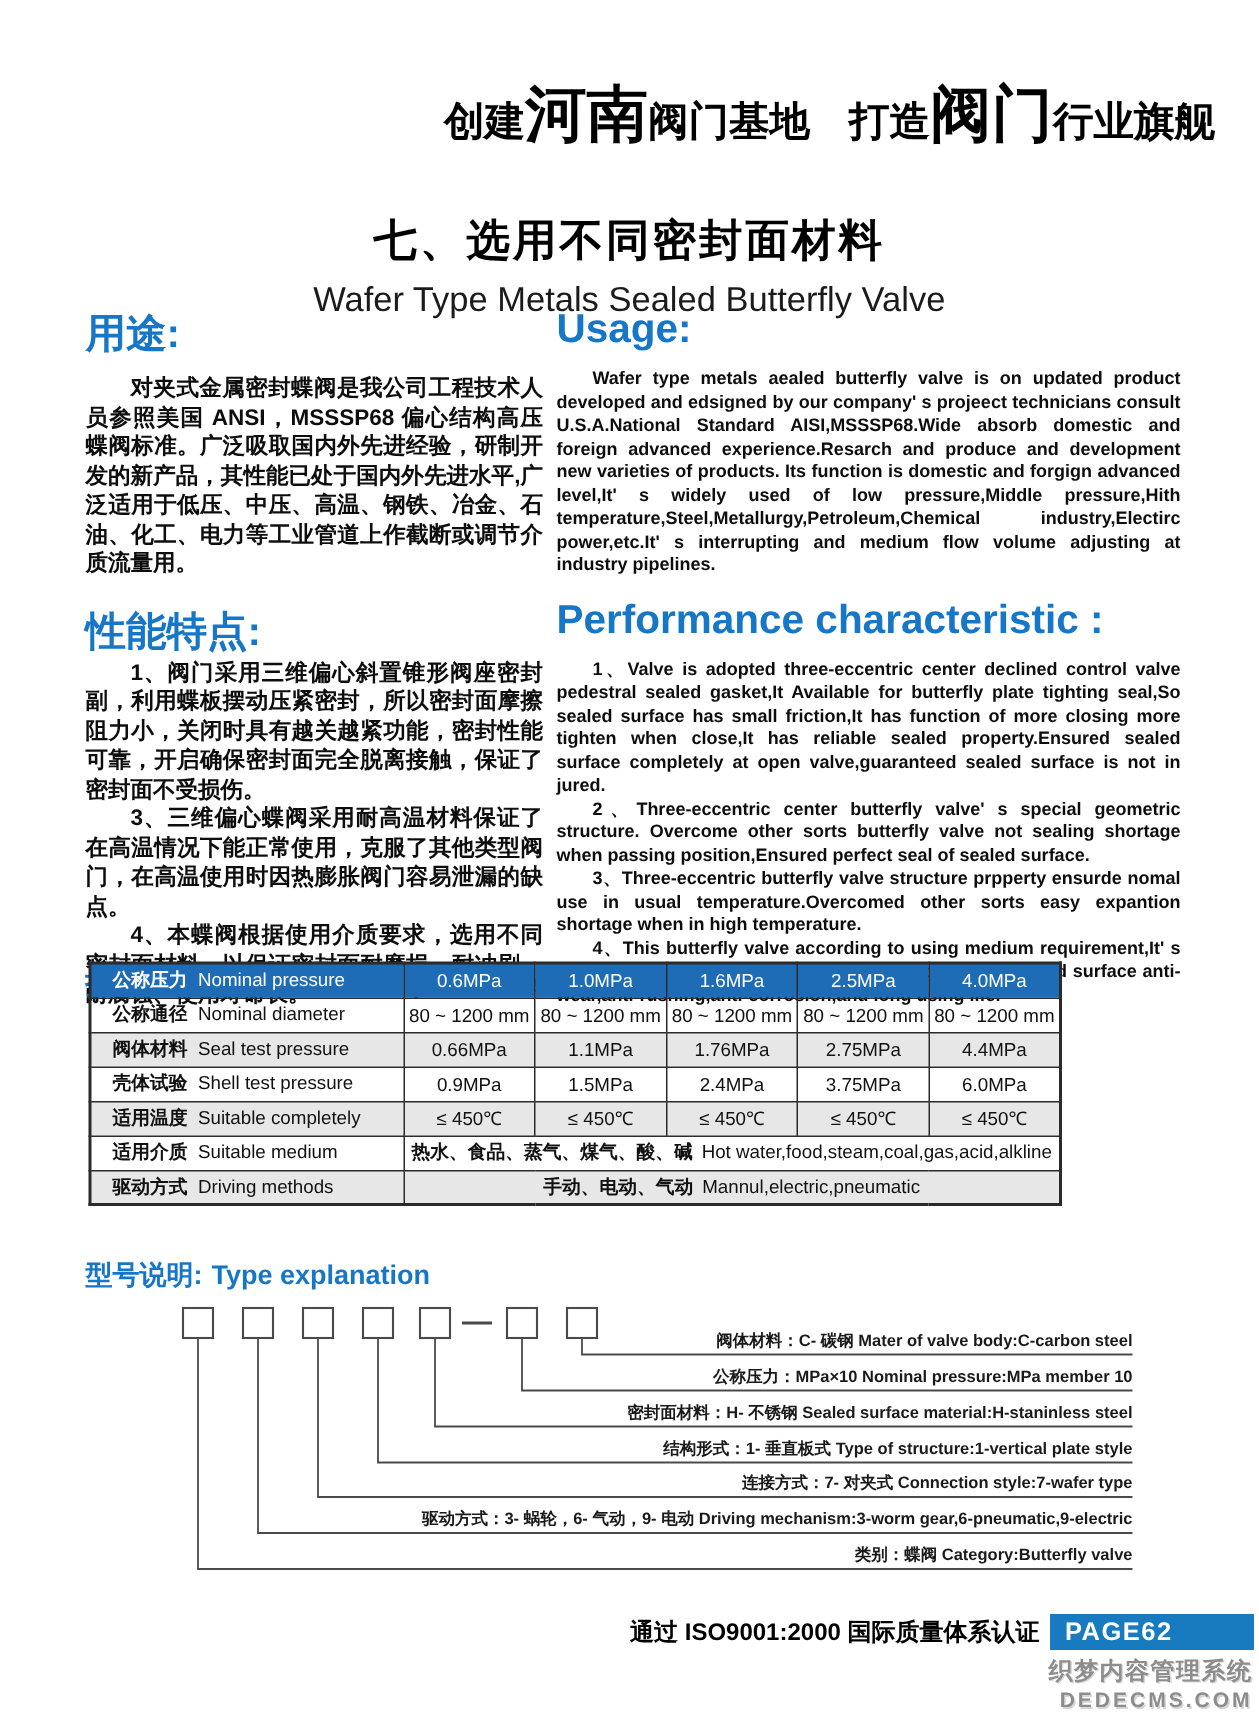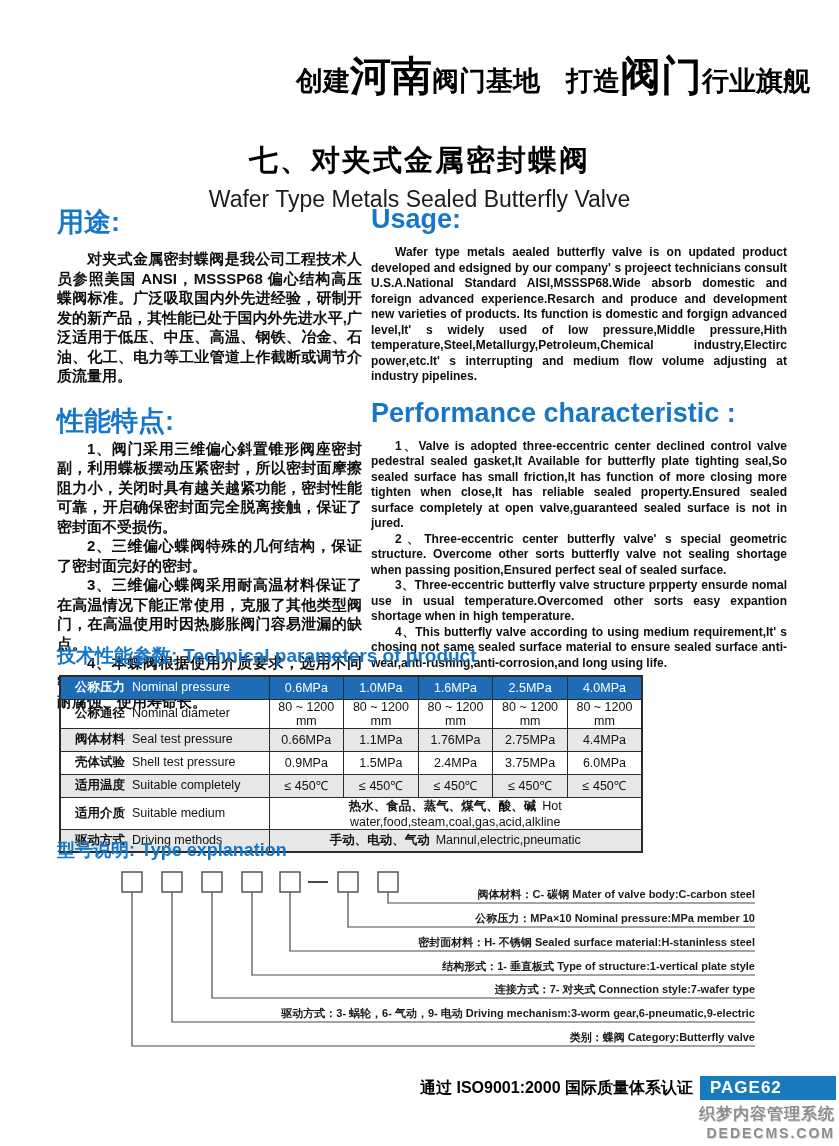--- a/index.html
+++ b/index.html
@@ -29,21 +29,21 @@
   .cjk-item { margin-top:0; }
   .en-body { font-size:12px; font-weight:600; line-height:15.5px; text-align:justify; text-indent:2em; color:#0d0d0d; margin-top:10px; }
   .mt-feat { margin-top:17px; }
   .mt-perf { margin-top:13px; }
 
   
   .tech-heading { position:absolute; top:643px; left:57px; color:#1677c8; font-size:19px; font-weight:bold; }
   .tech-heading .en { font-weight:600; margin-left:6px; }
 
   
-  table.params { position:absolute; top:675px; left:59px; width:584px; border-collapse:collapse; table-layout:fixed; border:2px solid #2b2b2b; }
+  table.params { position:absolute; top:641px; left:59px; width:649px; border-collapse:collapse; table-layout:fixed; border:2px solid #2b2b2b; }
   table.params td { border:1px solid #2b2b2b; height:23px; font-size:12.5px; text-align:center; vertical-align:middle; padding:0 2px; }
   table.params col.c0 { width:209px; }
   table.params tr.hd td { background:#1d6cb5; color:#fff; }
   table.params tr.alt td { background:#e7e7e7; }
   table.params td.lab { text-align:left; padding-left:14px; }
   .lab .cjk { font-weight:bold; }
   .lab .en { margin-left:7px; }
   .span-cjk { font-weight:bold; }
   .span-en { margin-left:6px; }
 
@@ -68,30 +68,29 @@
 
 <div class="page">
 
   <div class="brand">
     <div class="brand-cn">
       <span class="sm">创建</span><span class="bg">河南</span><span class="sm">阀门基地</span><span class="gap"></span><span class="sm">打造</span><span class="bg">阀门</span><span class="sm">行业旗舰</span>
     </div>
   </div>
 
   <div class="main-title">
-    <div class="title-cn">七、对夹式金属密封蝶阀</div>
+    <div class="title-cn">七、选用不同密封面材料</div>
     <div class="title-en">Wafer Type Metals Sealed Butterfly Valve</div>
   </div>
 
   <div class="col-left">
     <div class="sec-h">用途:</div>
     <p class="cjk-body">对夹式金属密封蝶阀是我公司工程技术人员参照美国 ANSI，MSSSP68 偏心结构高压蝶阀标准。广泛吸取国内外先进经验，研制开发的新产品，其性能已处于国内外先进水平,广泛适用于低压、中压、高温、钢铁、冶金、石油、化工、电力等工业管道上作截断或调节介质流量用。</p>
     <div class="sec-h mt-feat">性能特点:</div>
     <p class="cjk-body cjk-item">1、阀门采用三维偏心斜置锥形阀座密封副，利用蝶板摆动压紧密封，所以密封面摩擦阻力小，关闭时具有越关越紧功能，密封性能可靠，开启确保密封面完全脱离接触，保证了密封面不受损伤。</p>
-    <p class="cjk-body cjk-item">2、三维偏心蝶阀特殊的几何结构，保证了密封面完好的密封。</p>
     <p class="cjk-body cjk-item">3、三维偏心蝶阀采用耐高温材料保证了在高温情况下能正常使用，克服了其他类型阀门，在高温使用时因热膨胀阀门容易泄漏的缺点。</p>
     <p class="cjk-body cjk-item">4、本蝶阀根据使用介质要求，选用不同密封面材料，以保证密封面耐磨损、耐冲刷、耐腐蚀、使用寿命长。</p>
   </div>
 
   <div class="col-right">
     <div class="sec-h">Usage:</div>
     <p class="en-body">Wafer type metals aealed butterfly valve is on updated product developed and edsigned by our company' s projeect technicians consult U.S.A.National Standard AISI,MSSSP68.Wide absorb domestic and foreign advanced experience.Resarch and produce and development new varieties of products. Its function is domestic and forgign advanced level,It' s widely used of low pressure,Middle pressure,Hith temperature,Steel,Metallurgy,Petroleum,Chemical industry,Electirc power,etc.It' s interrupting and medium flow volume adjusting at industry pipelines.</p>
     <div class="sec-h mt-perf">Performance characteristic :</div>
     <p class="en-body">1、Valve is adopted three-eccentric center declined control valve pedestral sealed gasket,It Available for butterfly plate tighting seal,So sealed surface has small friction,It has function of more closing more tighten when close,It has reliable sealed property.Ensured sealed surface completely at open valve,guaranteed sealed surface is not in jured.</p>
     <p class="en-body" style="margin-top:0">2、Three-eccentric center butterfly valve' s special geometric structure. Overcome other sorts butterfly valve not sealing shortage when passing position,Ensured perfect seal of sealed surface.</p>

